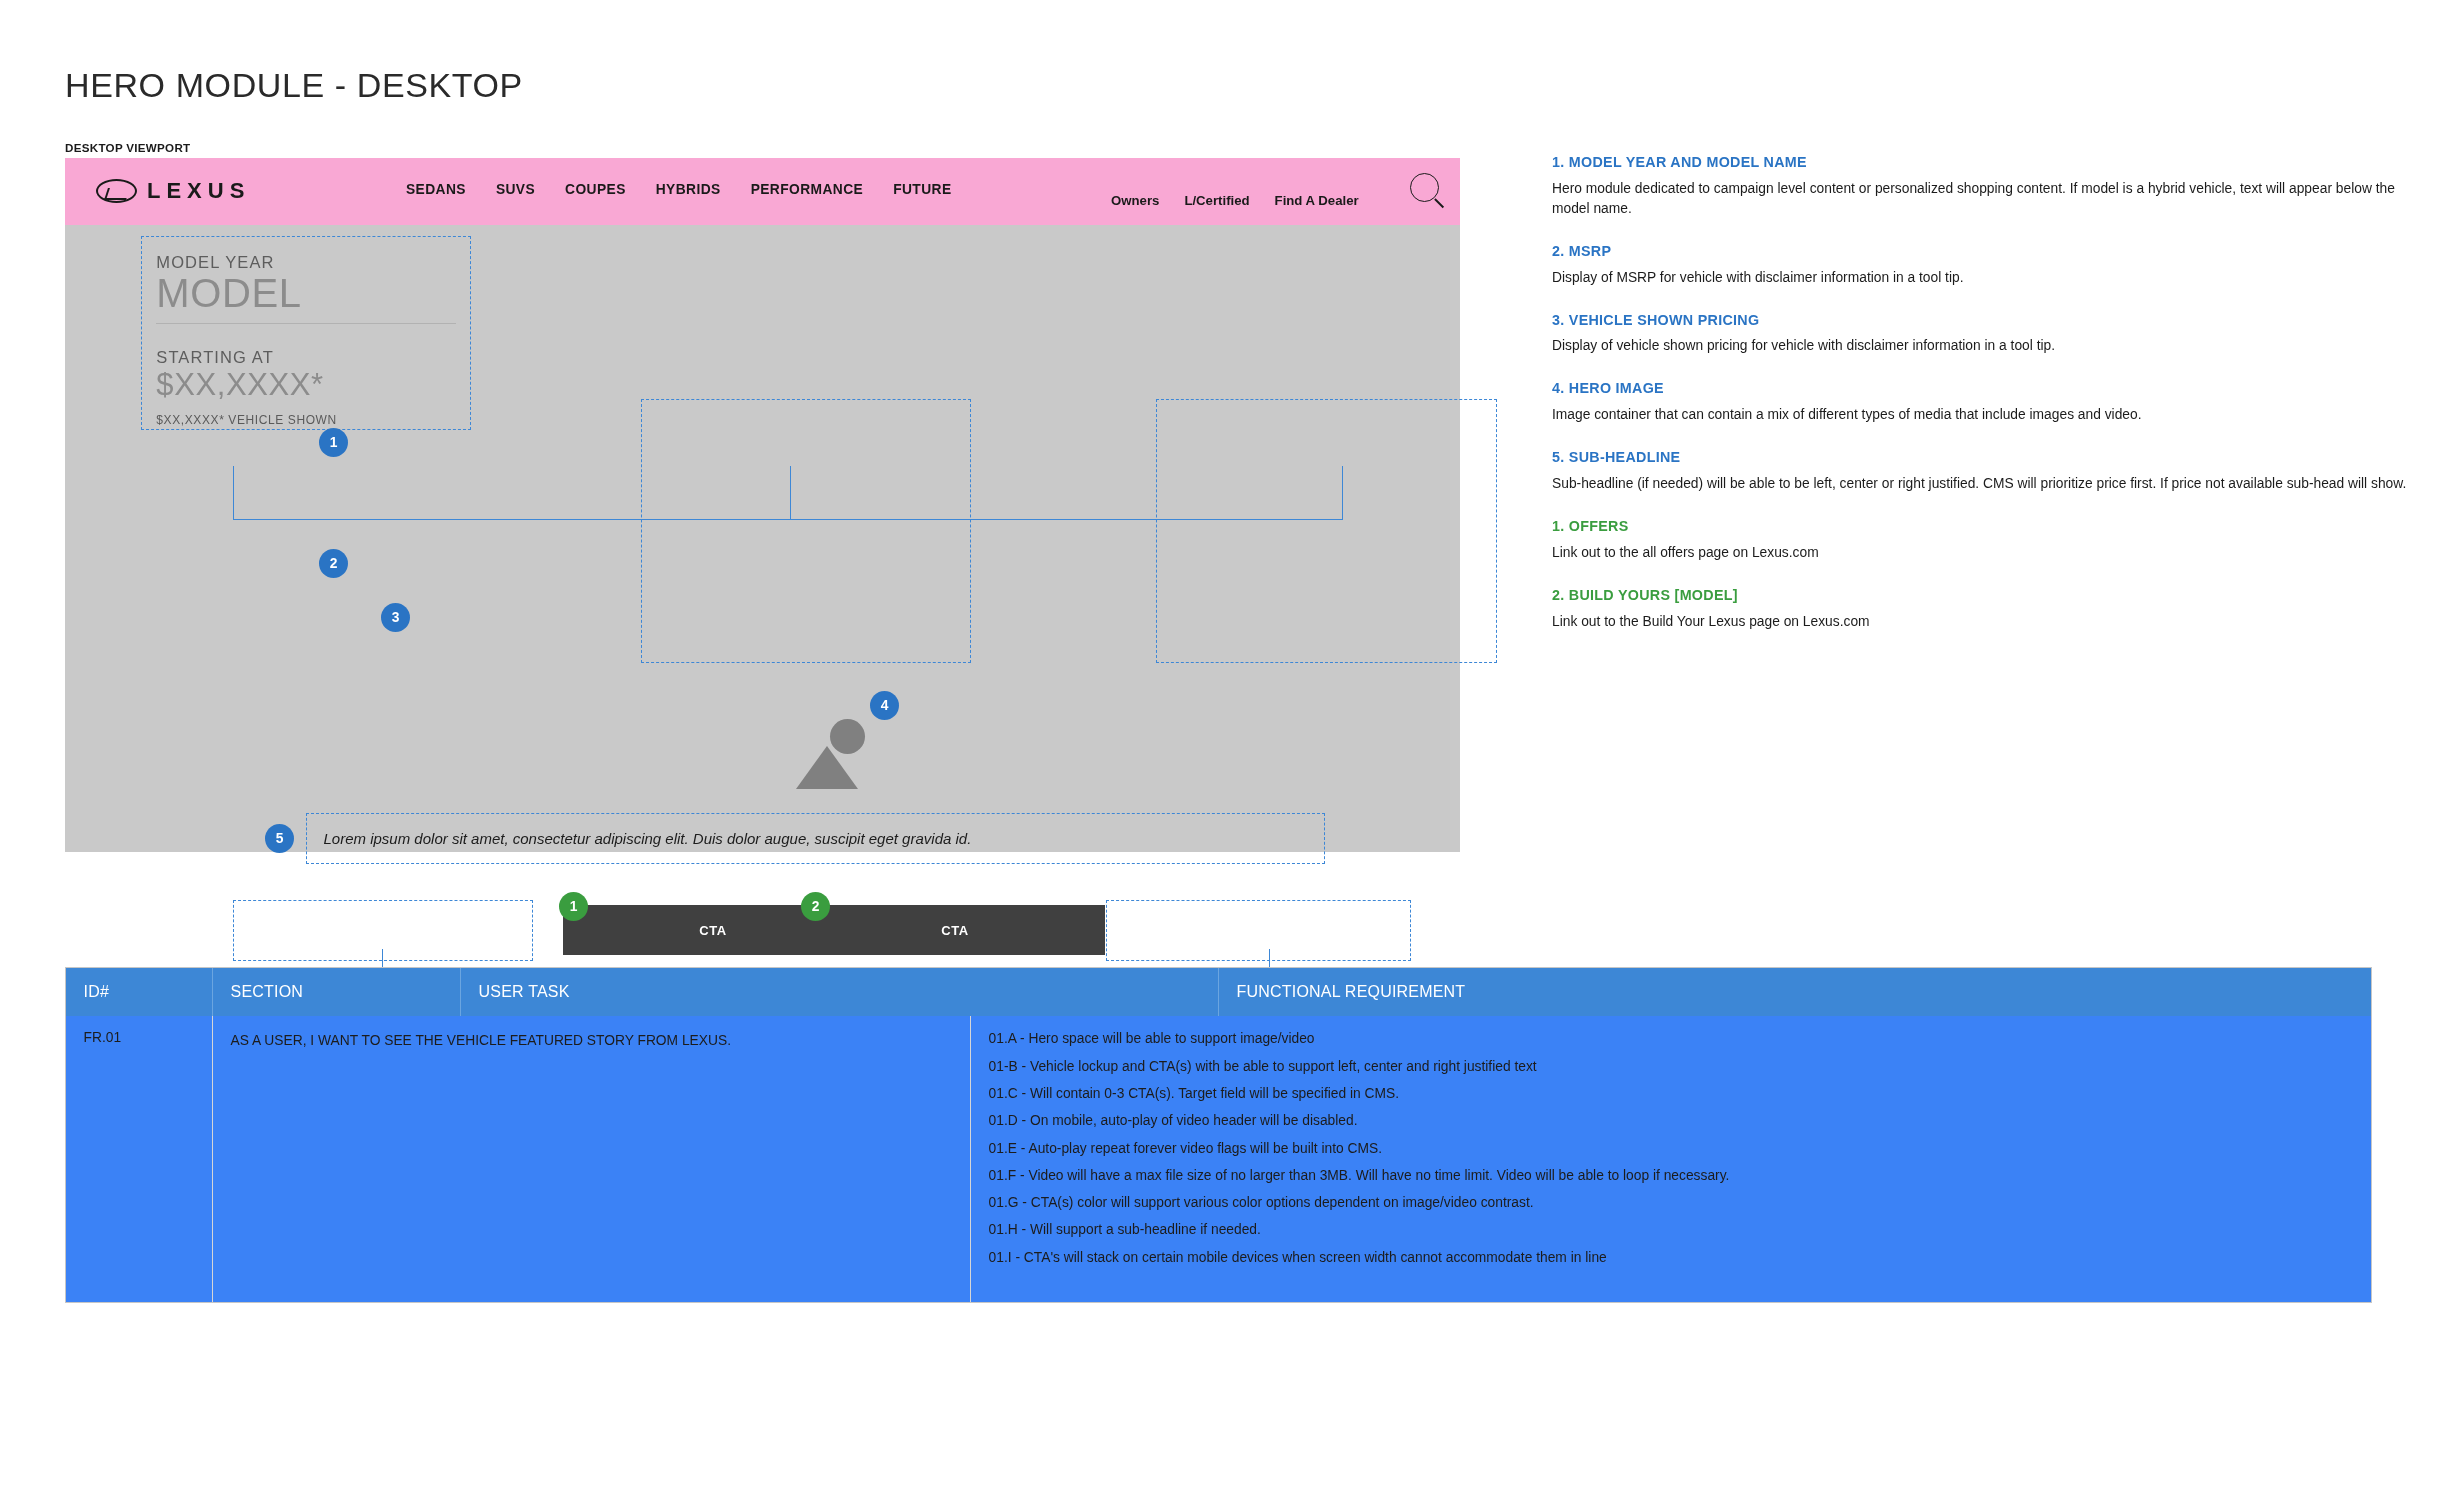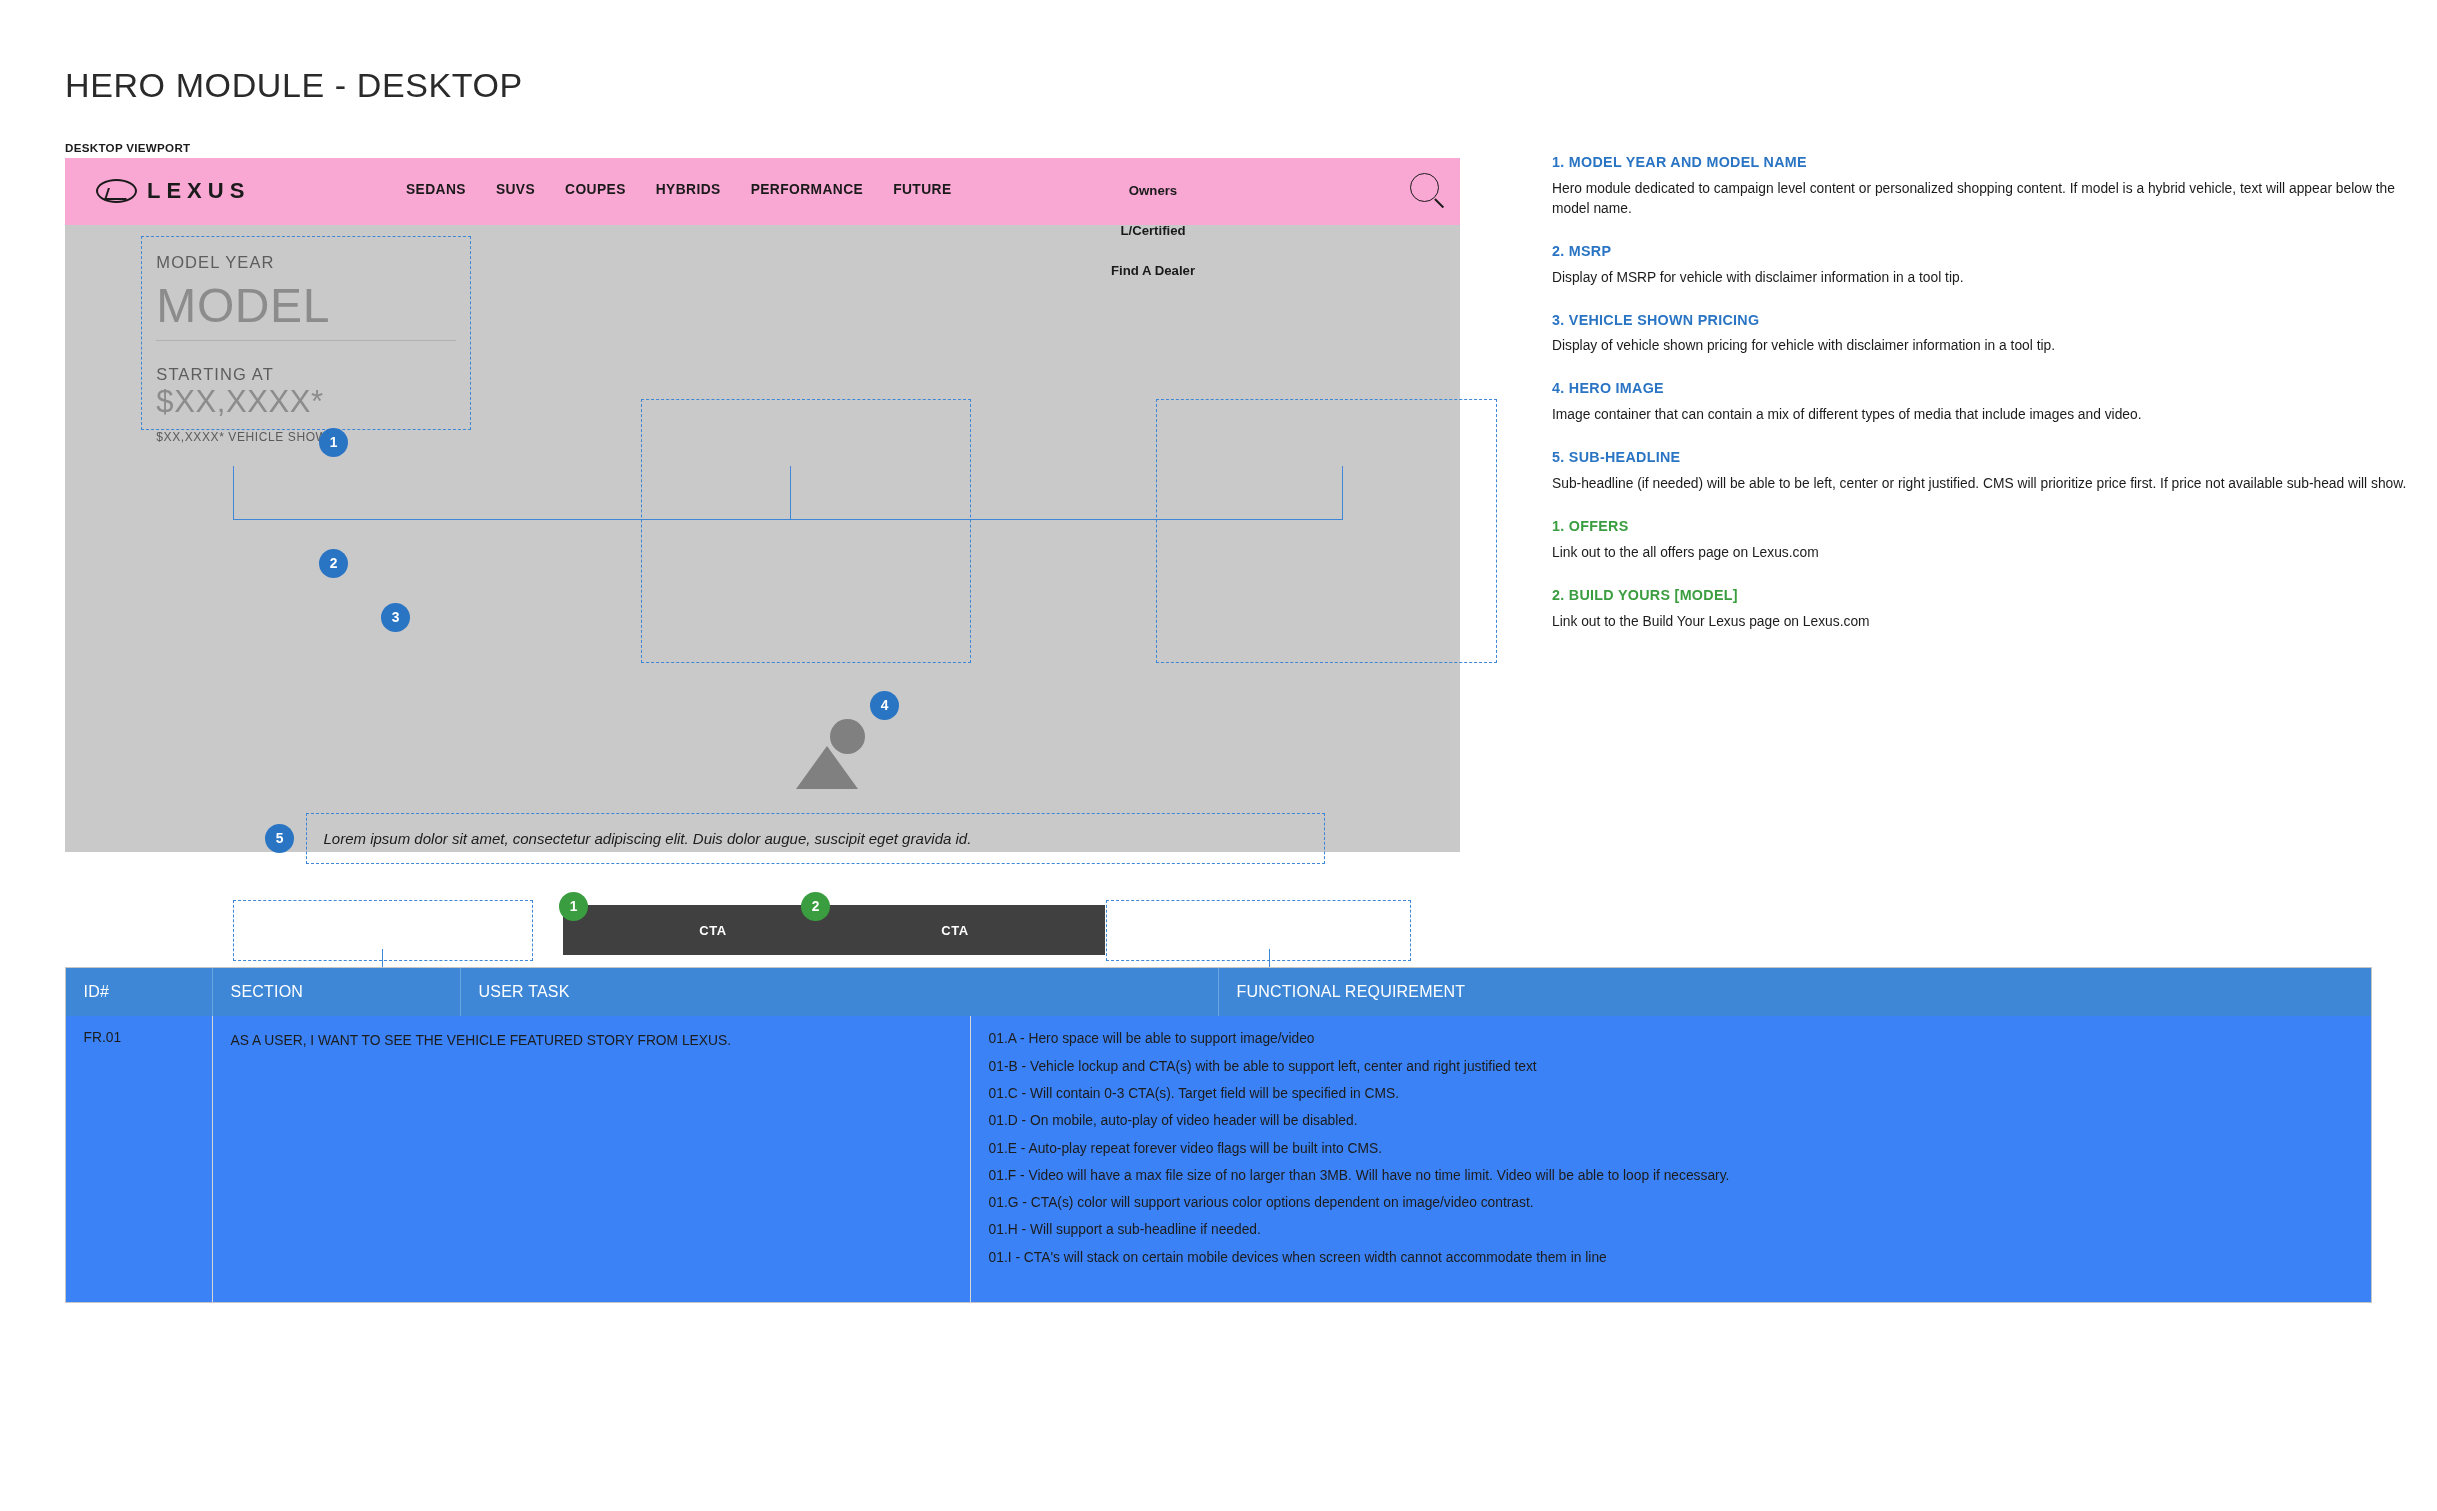--- a/index.html
+++ b/index.html
@@ -83,25 +83,24 @@
     gap: 30px;
   }
   .nav-main span {
     font-size: 13.8px;
     font-weight: 700;
     letter-spacing: 0.4px;
     color: #1a1a1a;
   }
   .nav-right {
     position: absolute;
-    left: 1046px; top: 25px;
+    left: 1046px; top: 35px;
     display: flex;
     gap: 25px;
     align-items: center;
-    flex-direction: column;
   }
   .nav-right span {
     font-size: 13.2px;
     font-weight: 700;
     color: #1a1a1a;
   }
   .search-icon {
     position: absolute;
     left: 1345px; top: 15.4px;
     width: 36px; height: 36px;
@@ -134,24 +133,24 @@
     border: 1.1px dashed #3d87d6;
     padding: 12px 14.3px;
   }
   .ly-model-year {
     font-size: 16.5px;
     letter-spacing: 1.1px;
     color: #5d5d5d;
     margin-top: 4.4px;
   }
   .ly-model {
-    font-size: 48px;
+    font-size: 40px;
     letter-spacing: 0.6px;
     color: #8c8c8c;
-    margin-top: 10px;
+    margin-top: 1px;
     line-height: 1;
   }
   .ly-hr {
     width: 100%; height: 1.1px;
     background: #b2b2b2;
     margin: 10px 0 8.8px 0;
   }
   .ly-starting {
     font-size: 16.5px;
     letter-spacing: 1.1px;

